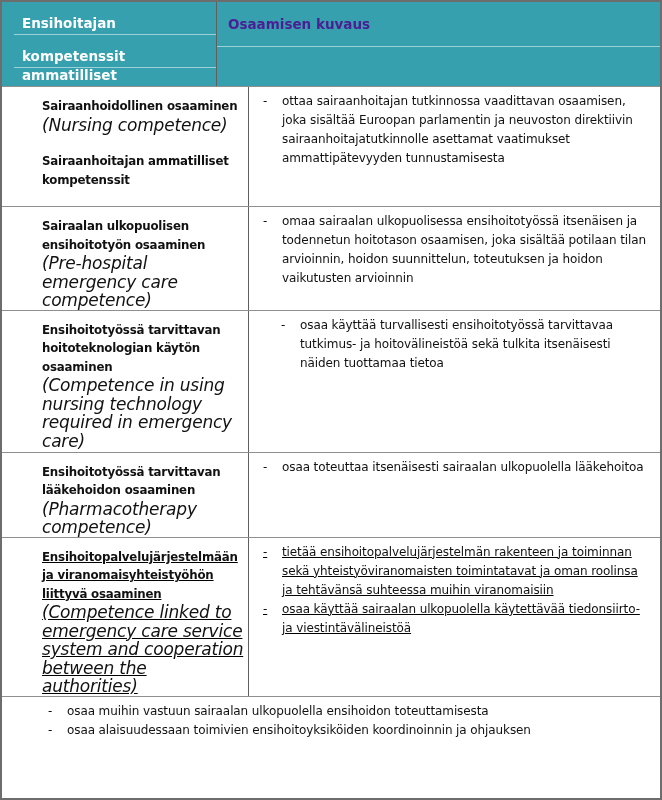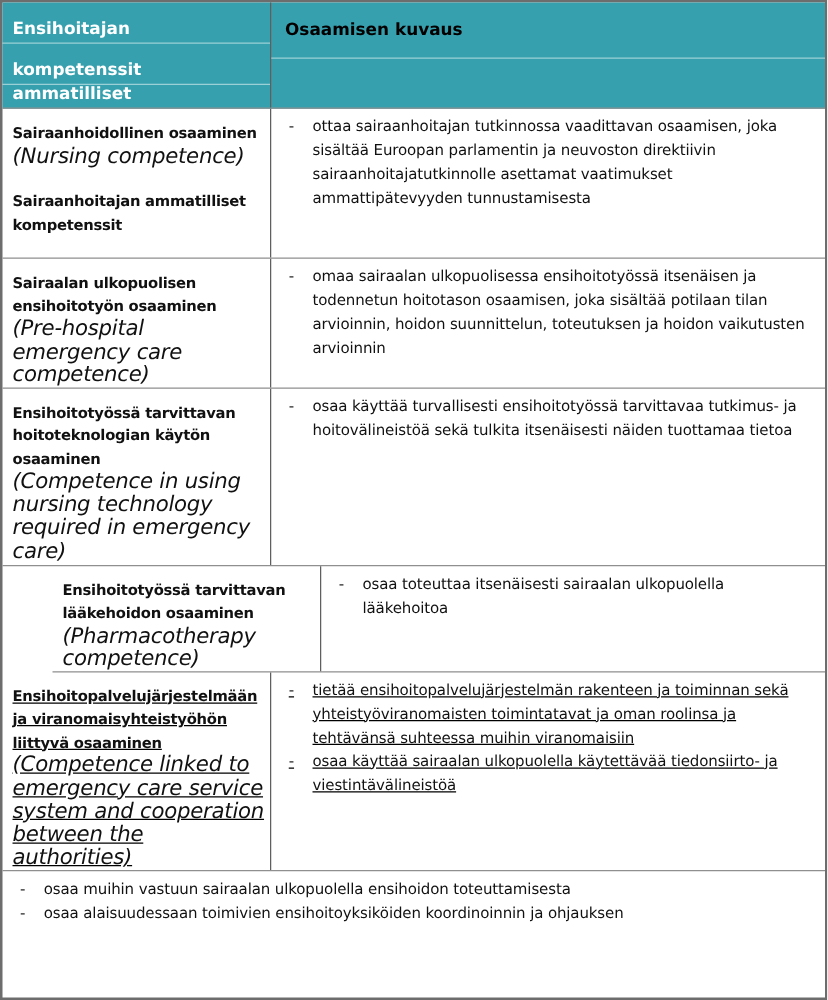--- a/index.html
+++ b/index.html
@@ -12,36 +12,36 @@
     display:flex; flex-direction:column; box-sizing:border-box; background:#fff;
   }
   
   .hdr { flex:0 0 83px; background:#36A0AE; display:flex; border-bottom:1px solid #8f8f8f; }
   .h-left {
     width:215px; flex:0 0 215px; box-sizing:border-box; border-right:1px solid #5f5f5f;
     color:#fff; font-weight:bold; font-size:13.5px; display:flex; flex-direction:column;
   }
   .hl {
     flex:0 0 28px; display:flex; align-items:flex-end; padding:0 0 4px 8px;
-    border-bottom:1px solid rgba(255,255,255,0.5); line-height:14px;
+    border-bottom:1px solid rgba(255,255,255,0.5); line-height:14px;margin-left:12px;
   }
   .hl:last-child { border-bottom:none; flex:1; }
-  .h-right { flex:1; color:#000000; display:flex; flex-direction:column; }
+  .h-right { flex:1; color:#4c1d95; display:flex; flex-direction:column; }
   .h-right-top {
     height:45px; box-sizing:border-box; border-bottom:1px solid rgba(255,255,255,0.5);
     display:flex; align-items:center; padding-left:11px; font-weight:bold; font-size:13.5px;
   }
   .h-right-rest { flex:1; }
   
   #rows { display:flex; flex-direction:column; flex:1; }
-  .row { display:flex; border-bottom:1px solid #8f8f8f; box-sizing:border-box; }
+  .row { display:flex; border-bottom:1px solid #8f8f8f; box-sizing:border-box;padding-left:32px; }
   .row:nth-child(1) { flex:0 0 120px; }
   .row:nth-child(2) { flex:0 0 94px;  }
-  .row:nth-child(3) { flex:0 0 142px; }
-  .row:nth-child(4) { flex:0 0 84px;margin-left:40px;  }
+  .row:nth-child(3) { flex:0 0 142px;gap:18px; }
+  .row:nth-child(4) { flex:0 0 84px;  }
   .row:nth-child(5) { flex:0 0 130px;text-decoration:underline; }
   .row:nth-child(6) { flex:1; border-bottom:none; }
   .cl {
     width:215px; flex:0 0 215px; box-sizing:border-box; border-right:1px solid #5f5f5f;
     padding:10px 2px 0 8px; font-size:11.8px; line-height:18.5px; color:#111;
     letter-spacing:-0.2px;
   }
   .cl .b { font-weight:bold; }
   .cl .i { font-style:italic; font-size:17px; }
   .cl .gap { height:18px; }

